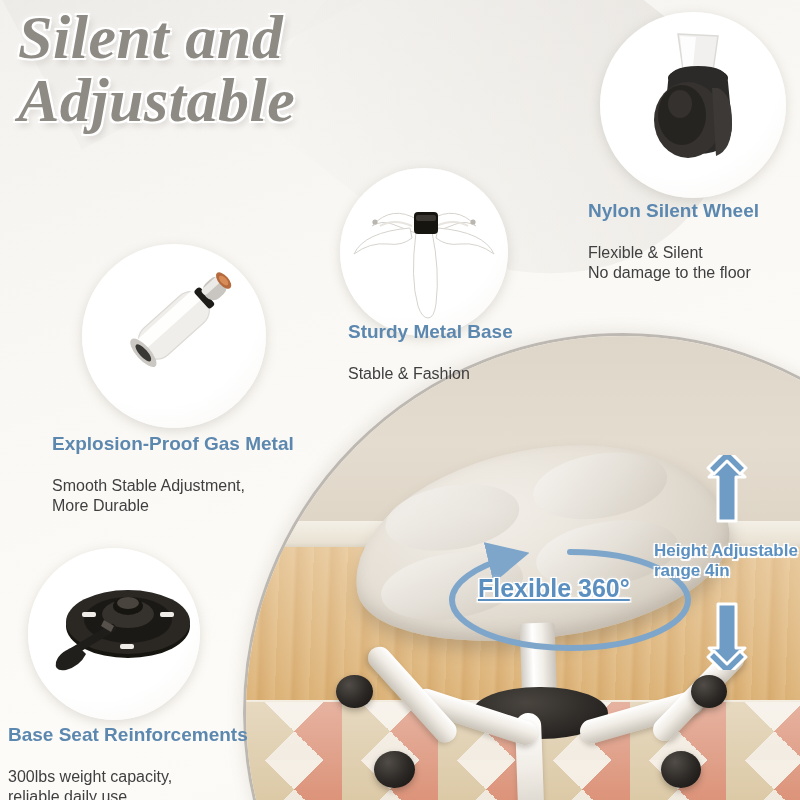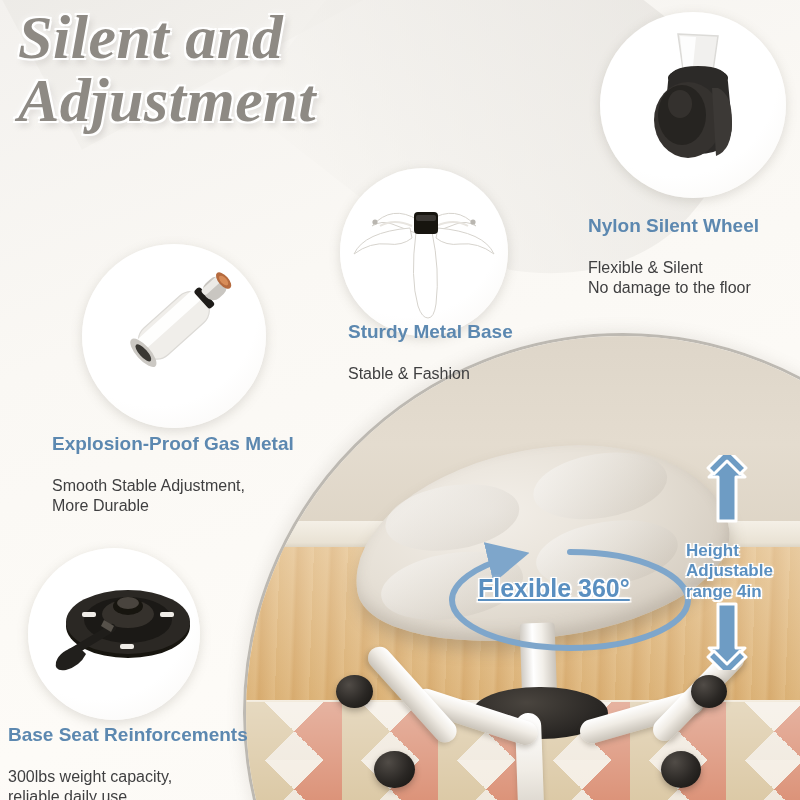--- a/index.html
+++ b/index.html
@@ -257,26 +257,26 @@
 
   <svg width="54" height="70" viewBox="0 0 54 70" style="position:absolute;left:700px;top:600px;">
     <g fill="#6e9cc4" stroke="#ffffff" stroke-width="3" stroke-linejoin="round">
       <path d="M27 66 L45 48 L36 48 L36 4 L18 4 L18 48 L9 48 Z"></path>
     </g>
     <g fill="#6e9cc4" stroke="#ffffff" stroke-width="3" stroke-linejoin="round">
       <path d="M27 76 L46 57 L40 51 L27 64 L14 51 L8 57 Z"></path>
     </g>
   </svg>
 
-  <div class="ov-text" style="left:654px;top:541px;margin-left:32px;">Height Adjustable
+  <div class="ov-text" style="left:654px;top:541px;">Height Adjustable
 range 4in</div>
 
   <div class="title">
     <span>Silent and</span>
-    <span>Adjustment</span>
+    <span>Adjustable</span>
   </div>
 
   <div class="callout" style="left:600px;top:12px;width:186px;height:186px;">
     <svg viewBox="0 0 186 186" width="186" height="186">
       <path d="M78 22 L118 24 L112 66 L84 64 Z" fill="#f1f0ee" stroke="#dcdbd8" stroke-width="1.5"></path>
       <path d="M80 24 L96 25 L92 64 L84 63 Z" fill="#ffffff" opacity=".85"></path>
       <ellipse cx="98" cy="66" rx="30" ry="11" fill="#1e1c1a"></ellipse>
       <path d="M68 70 q0 -16 30 -16 q30 0 30 16 l4 42 q0 30 -34 30 q-34 0 -34 -30 Z" fill="#2c2a28"></path>
       <ellipse cx="88" cy="108" rx="34" ry="38" fill="#35322f"></ellipse>
       <ellipse cx="82" cy="103" rx="24" ry="30" fill="#262421"></ellipse>
@@ -331,21 +331,21 @@
       <ellipse cx="100" cy="55" rx="11" ry="6" fill="#49443e"></ellipse>
       <rect x="54" y="64" width="14" height="5" rx="2" fill="#efece7"></rect>
       <rect x="132" y="64" width="14" height="5" rx="2" fill="#efece7"></rect>
       <rect x="92" y="96" width="14" height="5" rx="2" fill="#efece7"></rect>
       <path d="M84 80 L44 104" stroke="#1f1d1a" stroke-width="8" stroke-linecap="round"></path>
       <path d="M50 98 q-18 4 -22 16 q-2 10 10 8 q14 -4 20 -16 Z" fill="#211f1c"></path>
       <path d="M76 72 l10 6 l-3 6 l-10 -6 Z" fill="#56514a"></path>
     </svg>
   </div>
 
-  <div class="feat" style="left:588px;top:214px;">
+  <div class="feat" style="left:588px;top:199px;">
     <div class="feat-title">Nylon Silent Wheel</div>
     <div class="feat-desc">Flexible &amp; Silent
 No damage to the floor</div>
   </div>
 
   <div class="feat" style="left:348px;top:320px;">
     <div class="feat-title">Sturdy Metal Base</div>
     <div class="feat-desc">Stable &amp;  Fashion</div>
   </div>
 

